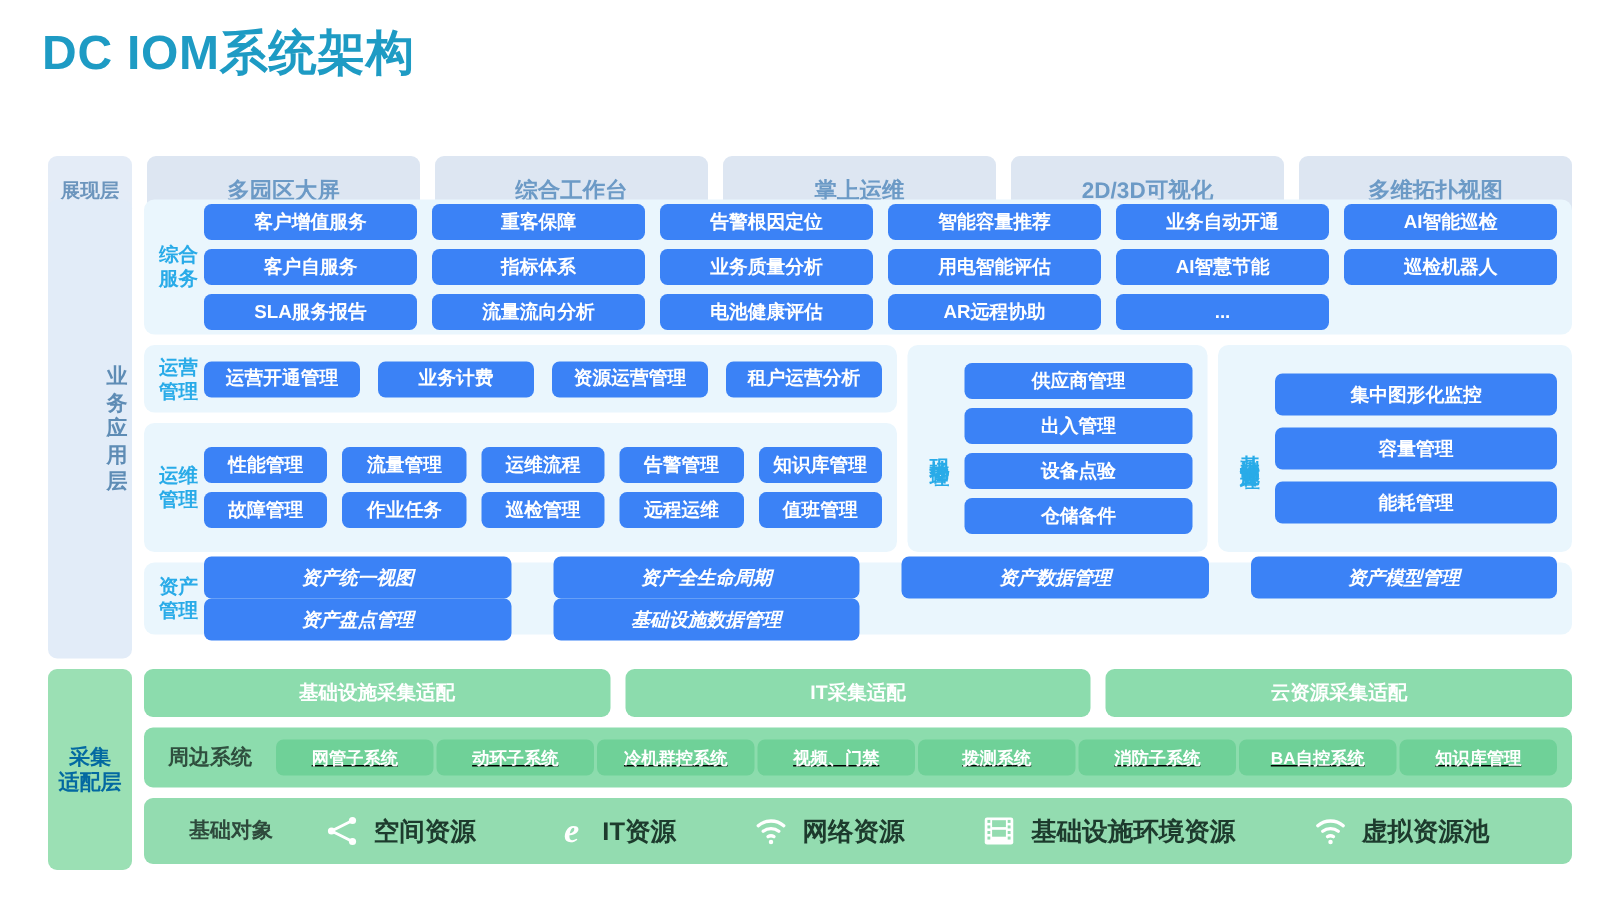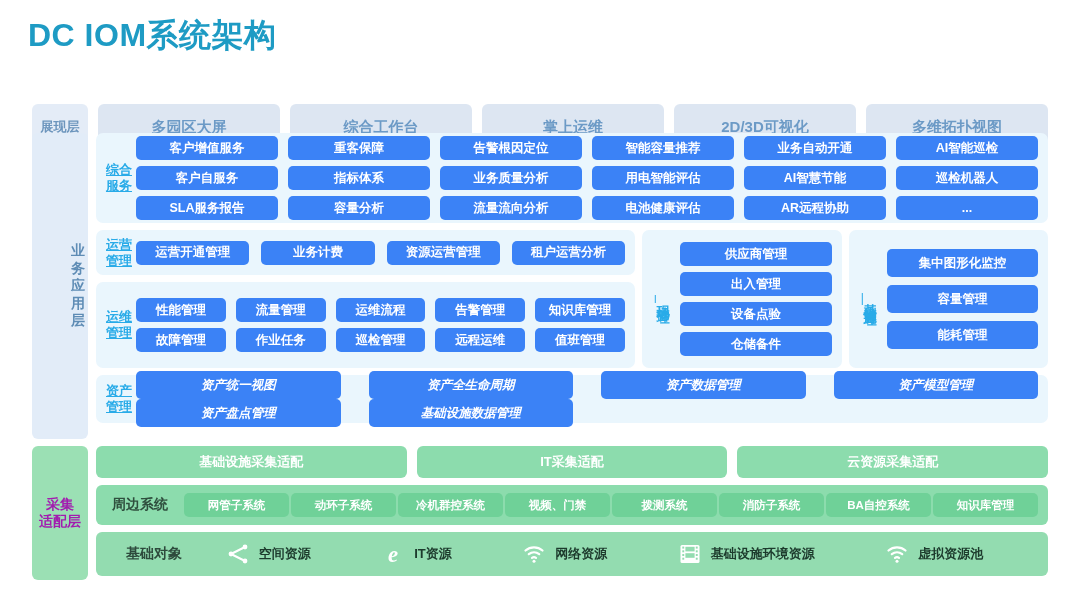--- a/index.html
+++ b/index.html
@@ -23,21 +23,21 @@
   
   .layer-label{
     width:56px;min-width:56px;
     border-radius:6px;
     display:flex;align-items:center;justify-content:center;
     text-align:center;font-size:13px;font-weight:bold;line-height:1.25;
     box-sizing:border-box;
   }
   .layer-blue{background:#E4ECF7;color:#6C95BD;}
   .layer-lightblue{background:#E2ECF8;color:#5E8CB5;}
-  .layer-green{background:#9BE0B4;color:#a21caf;}
+  .layer-green{background:#9BE0B4;color:#0369a1;}
 
   
   #presentation-row{
     position:absolute;left:32px;top:80px;width:1016px;height:46px;
     display:flex;gap:10px;margin-top:24px;
   }
   #presentation-row .layer-label{height:46px;}
   .pres-chip{
     flex:1;
     background:#DDE6F2;color:#6C9AC6;
@@ -56,21 +56,21 @@
   .biz-body{flex:1;display:flex;flex-direction:column;gap:7px;}
 
   .panel{
     background:#EAF6FD;
     border-radius:7px;
     box-sizing:border-box;
   }
   .panel-title{
     width:34px;min-width:34px;
     color:#29ABE8;font-weight:bold;font-size:13px;line-height:1.2;
-    display:flex;align-items:center;justify-content:center;text-align:center;text-decoration:underline;
+    display:flex;align-items:center;justify-content:center;text-align:center;
   }
   .panel-title.vertical{
     writing-mode:vertical-rl;letter-spacing:2px;font-size:13px;
   }
 
   .btn{
     background:#3b82f6;
     color:#ffffff;
     border-radius:5px;
     display:flex;align-items:center;justify-content:center;
@@ -100,21 +100,21 @@
 
   #ops-panel{display:flex;align-items:center;padding:7px 10px 7px 6px;height:45px;}
   #ops-grid{flex:1;display:grid;grid-template-columns:repeat(4,1fr);column-gap:12px;}
 
   #maint-panel{display:flex;align-items:center;padding:8px 10px 8px 6px;height:86px;}
   #maint-grid{flex:1;display:grid;grid-template-columns:repeat(5,1fr);grid-auto-rows:24px;column-gap:10px;row-gap:6px;}
 
   #site-panel{width:200px;display:flex;align-items:center;padding:8px 10px 8px 4px;}
   #site-grid{flex:1;display:flex;flex-direction:column;gap:6px;}
 
-  #infra-panel{width:199px;display:flex;align-items:center;padding:8px 10px 8px 4px;}
+  #infra-panel{width:236px;display:flex;align-items:center;padding:8px 10px 8px 4px;}
   #infra-grid{flex:1;display:flex;flex-direction:column;gap:8px;}
   #infra-grid .btn{height:28px;}
 
   
   #asset-panel{display:flex;align-items:center;padding:8px 10px 8px 6px;height:48px;}
   #asset-grid{flex:1;display:grid;grid-template-columns:repeat(4,1fr);column-gap:28px;font-style:italic;}
   #asset-grid .btn{height:28px;}
 
   
   #collect-layer{
@@ -129,36 +129,36 @@
     flex:1;background:#8CDCAD;color:#ffffff;
     border-radius:6px;display:flex;align-items:center;justify-content:center;
     font-size:13px;font-weight:bold;
   }
 
   #periph-row{
     background:#8CDCAD;border-radius:6px;height:40px;
     display:flex;align-items:center;padding:0 10px;gap:10px;
   }
   .periph-title{color:#2F4F3E;font-weight:bold;font-size:14px;white-space:nowrap;padding:0 6px;}
-  .periph-items{flex:1;display:grid;grid-template-columns:repeat(8,1fr);column-gap:2px;}
+  .periph-items{flex:1;display:grid;grid-template-columns:repeat(8,1fr);column-gap:2px;text-decoration:underline;}
   .periph-chip{
     background:#6FD198;color:#ffffff;border-radius:5px;
     height:24px;display:flex;align-items:center;justify-content:center;
     font-size:11.5px;font-weight:bold;white-space:nowrap;
   }
 
   #base-row{
     background:#93DCB0;border-radius:6px;height:44px;
     display:flex;align-items:center;padding:0 30px;
   }
   .base-title{color:#2E4A3C;font-weight:bold;font-size:14px;white-space:nowrap;margin-right:8px;}
   .base-items{flex:1;display:flex;align-items:center;justify-content:space-around;}
   .base-item{display:flex;align-items:center;gap:8px;}
   .base-item .ico{width:26px;height:26px;display:flex;align-items:center;justify-content:center;color:#ffffff;}
-  .base-item .lbl{color:#1d3b2d;font-weight:bold;font-size:13px;white-space:nowrap;}
+  .base-item .lbl{color:#1d3b2d;font-weight:bold;font-size:17px;white-space:nowrap;}
 </style>
 </head>
 <body>
 
 <div class="page">
 
   <div class="title">DC IOM系统架构</div>
 
   <div id="presentation-row">
     <div class="layer-label layer-blue">展现层</div>
@@ -185,21 +185,20 @@
           <div class="btn">智能容量推荐</div>
           <div class="btn">业务自动开通</div>
           <div class="btn">AI智能巡检</div>
           <div class="btn">客户自服务</div>
           <div class="btn">指标体系</div>
           <div class="btn">业务质量分析</div>
           <div class="btn">用电智能评估</div>
           <div class="btn">AI智慧节能</div>
           <div class="btn">巡检机器人</div>
           <div class="btn">SLA服务报告</div>
-          <div class="btn">容量分析</div>
           <div class="btn">流量流向分析</div>
           <div class="btn">电池健康评估</div>
           <div class="btn">AR远程协助</div>
           <div class="btn">...</div>
         </div>
       </div>
 
       <div id="mid-band">
 
         <div id="mid-left">

